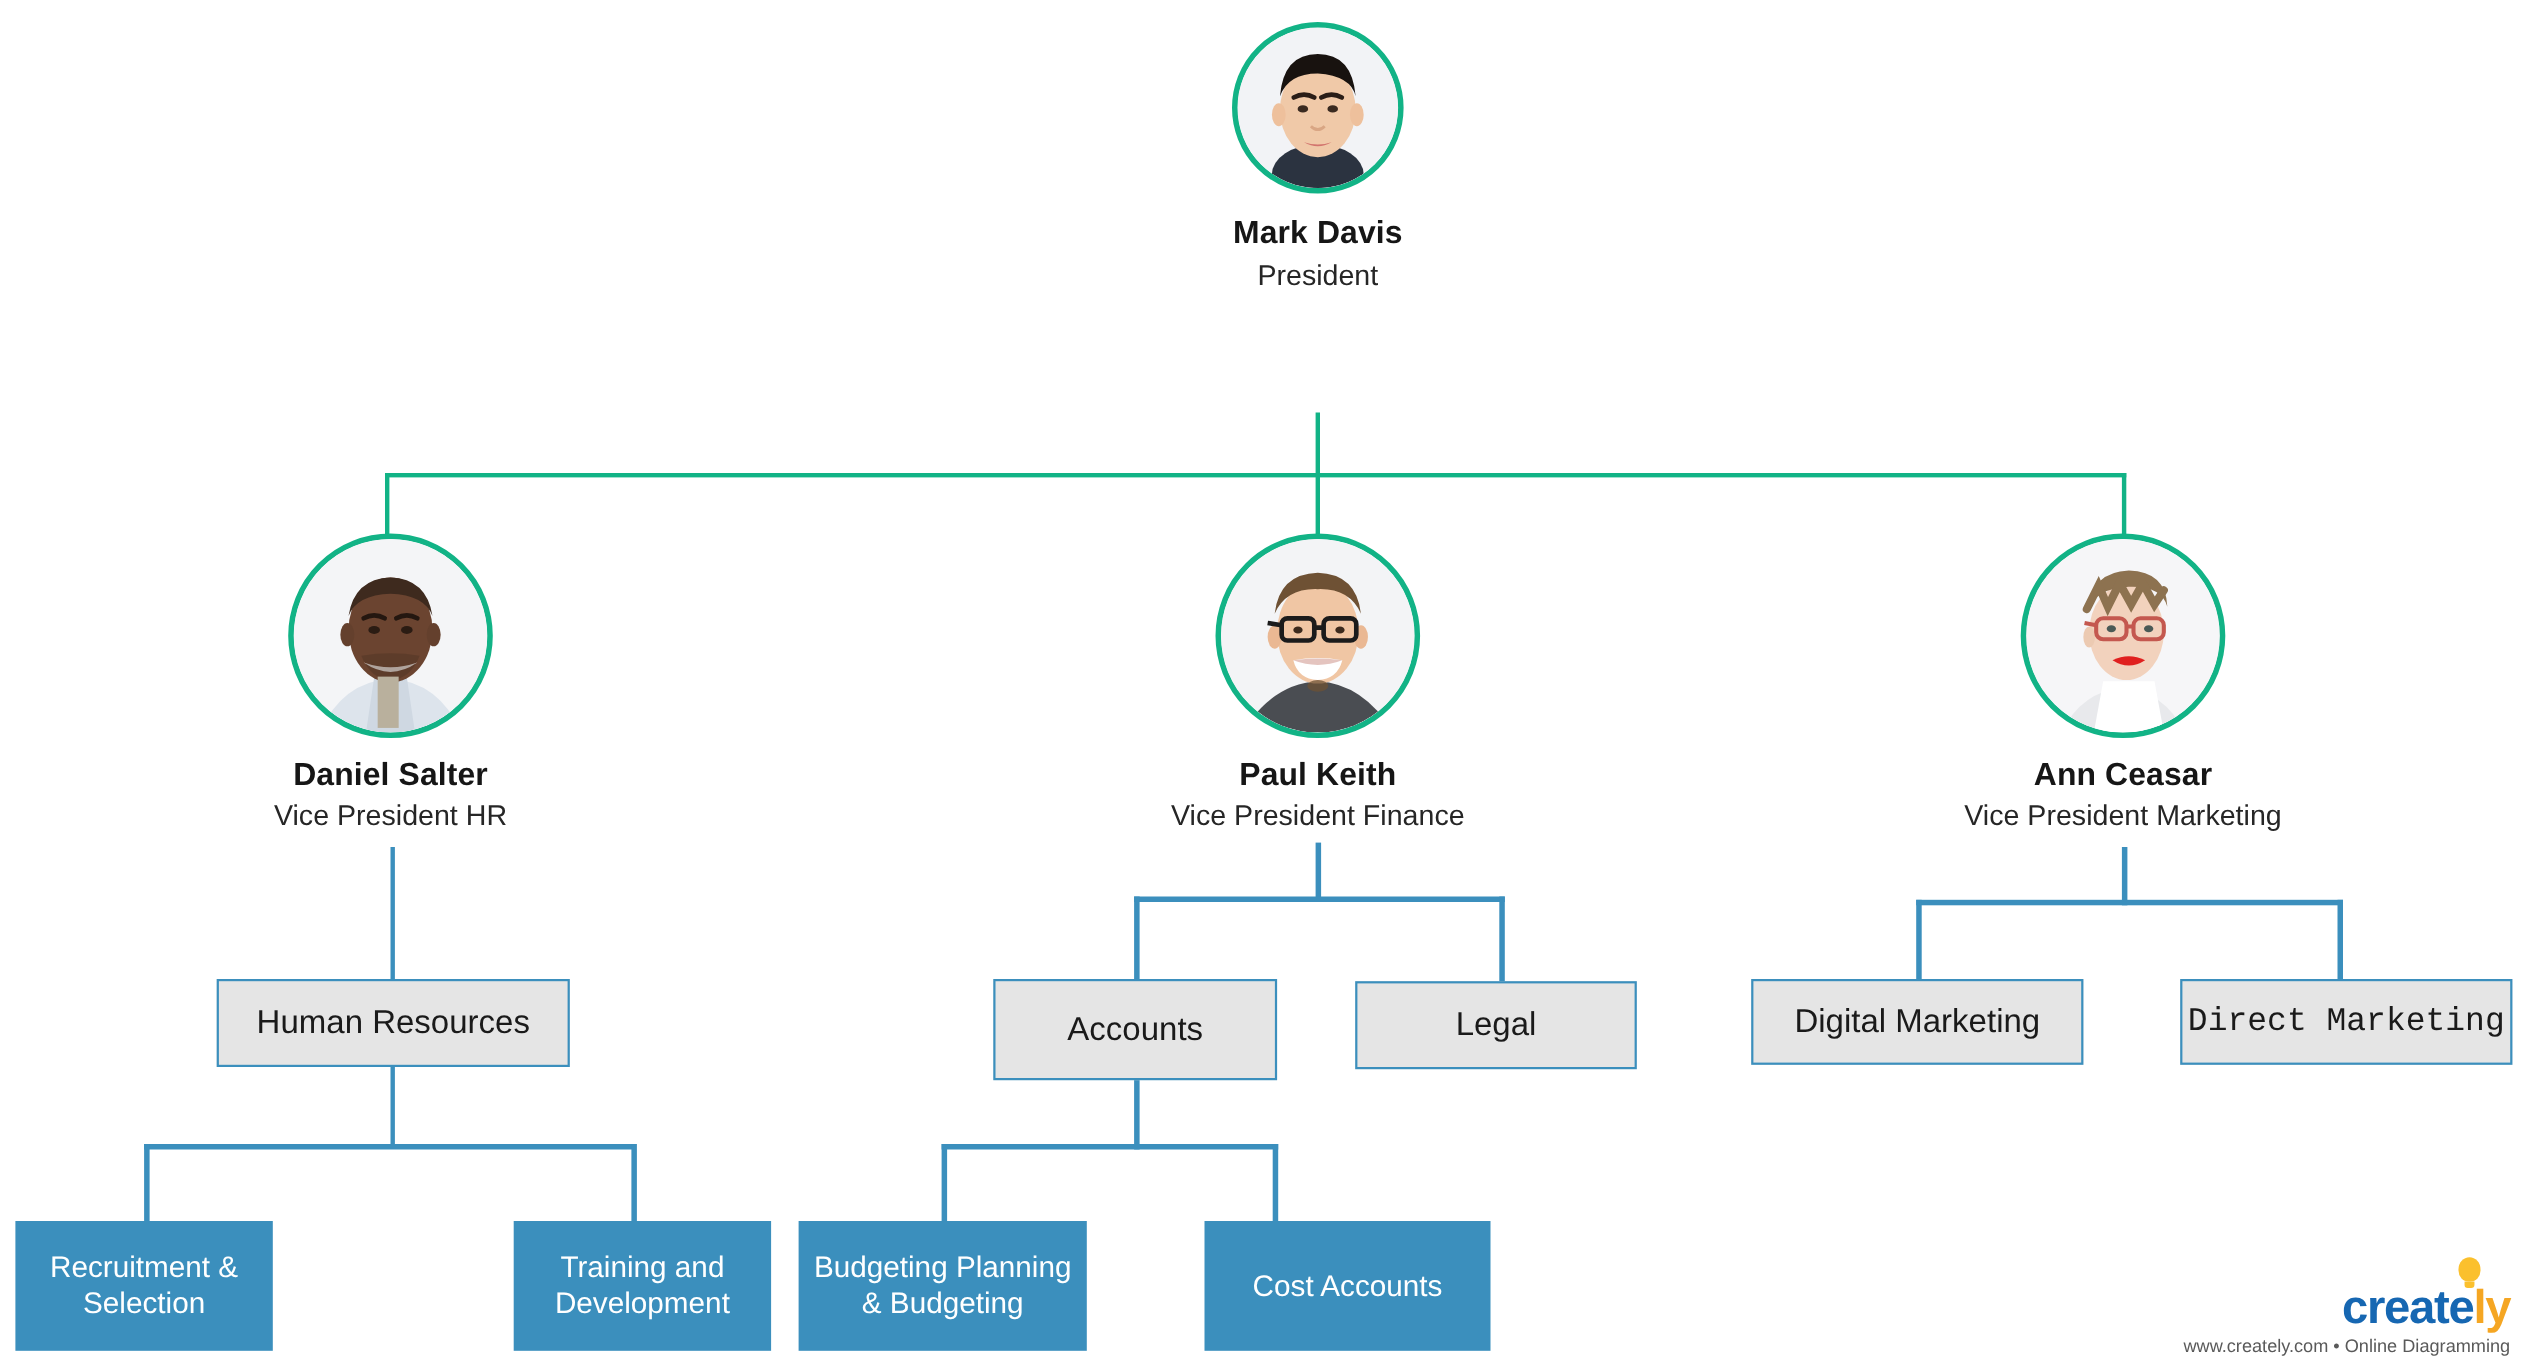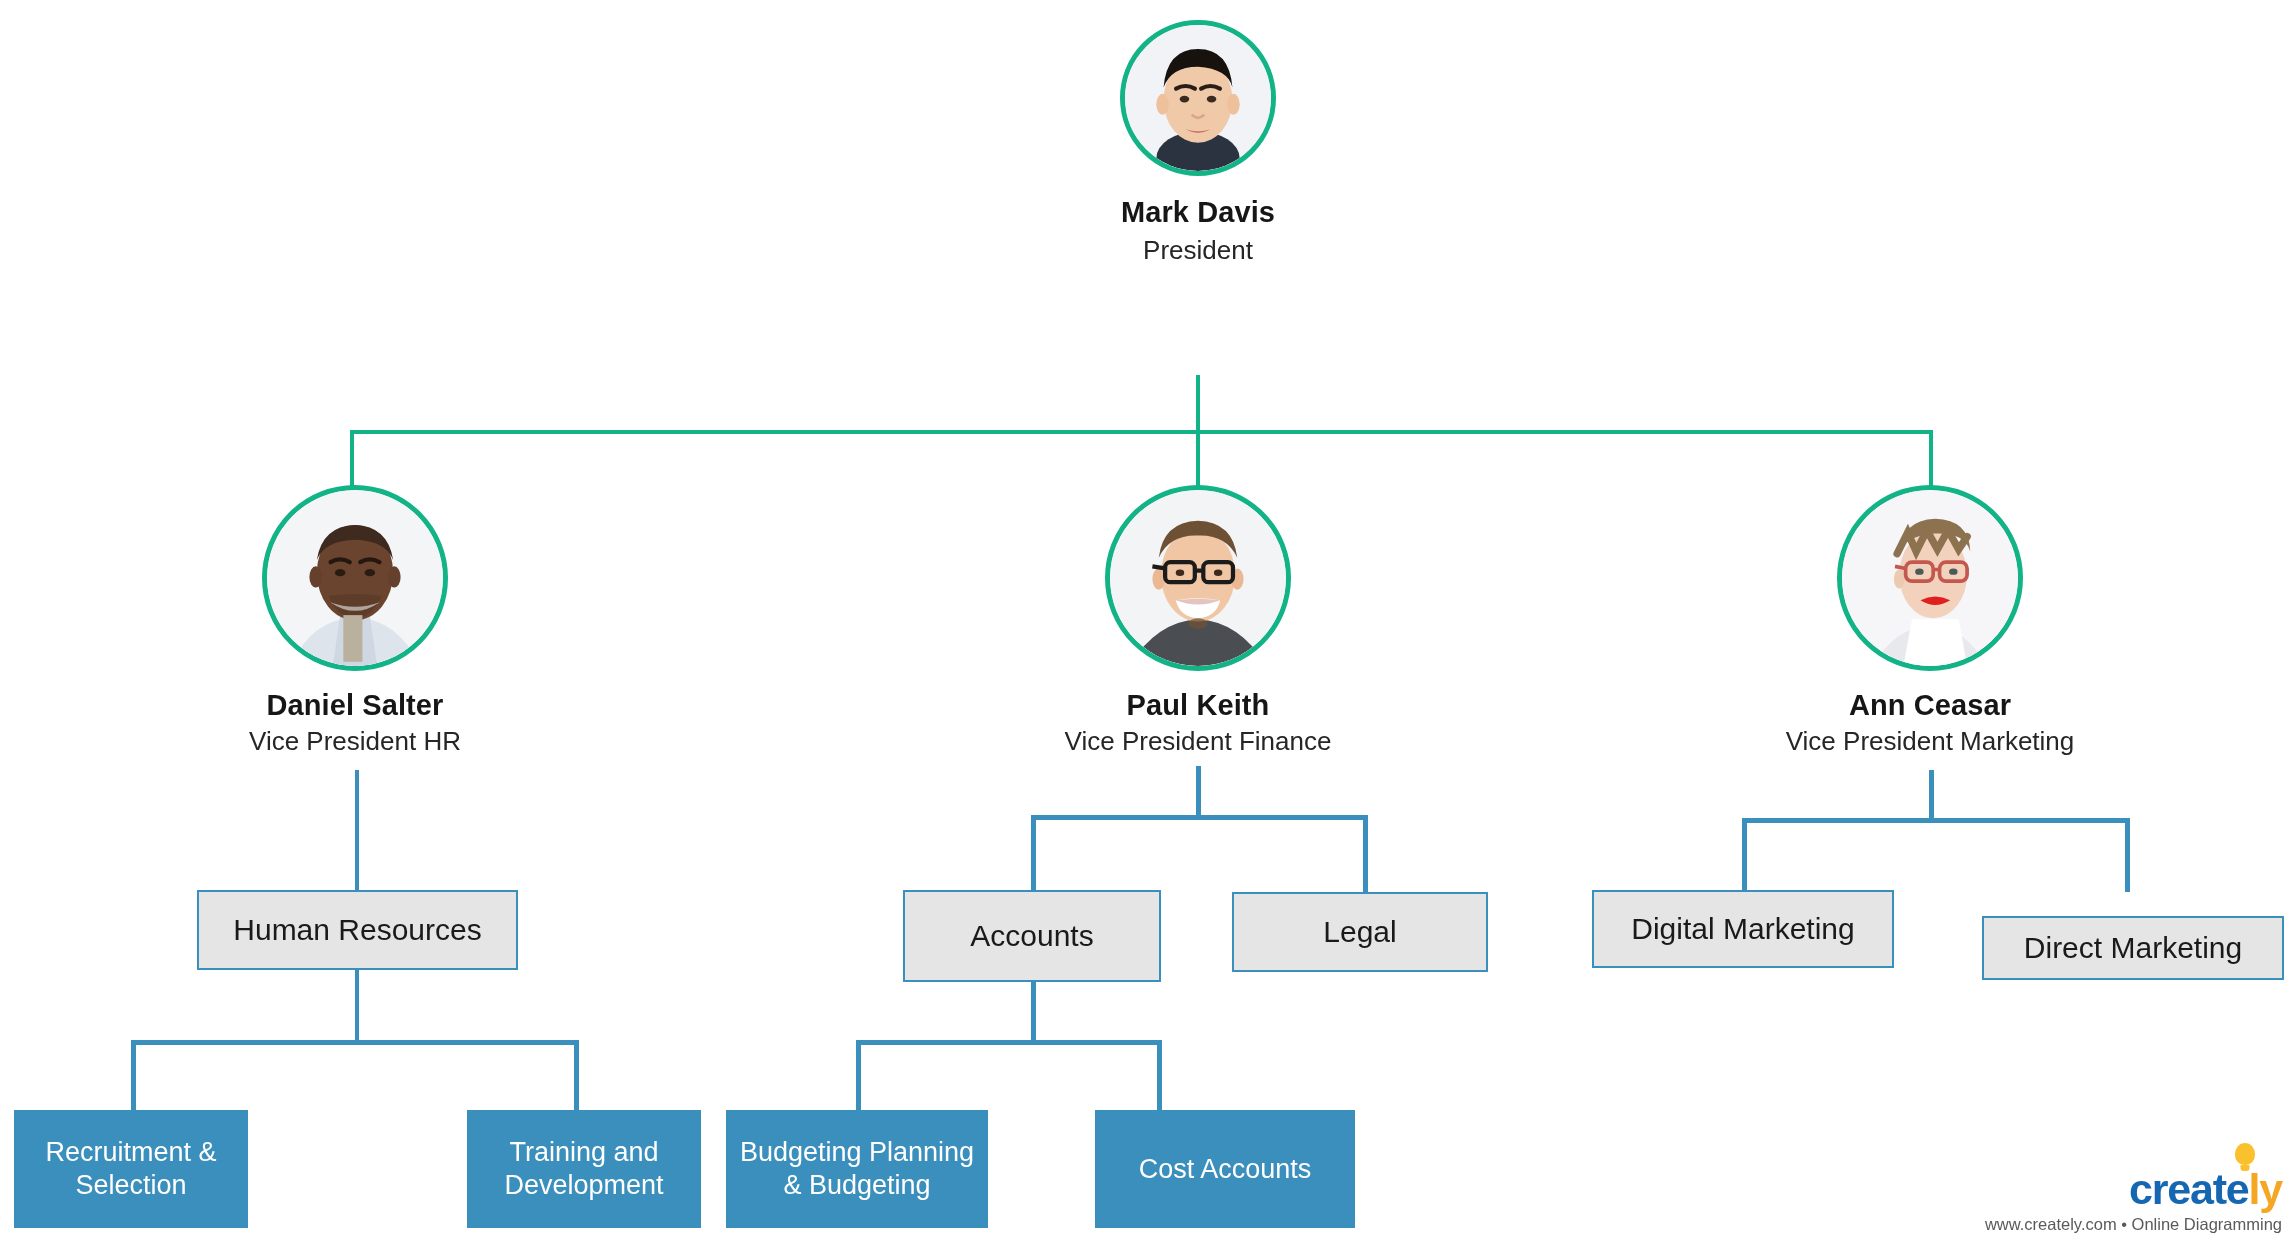--- a/index.html
+++ b/index.html
@@ -284,21 +284,21 @@
   </div>
 
   <div class="box outline" style="left:1232px; top:892px; width:256px; height:80px;text-align:right;">
     <span>Legal</span>
   </div>
 
   <div class="box outline" style="left:1592px; top:890px; width:302px; height:78px;">
     <span>Digital Marketing</span>
   </div>
 
-  <div class="box outline" style="left:1982px; top:916px; width:302px; height:64px;">
+  <div class="box outline" style="left:1982px; top:890px; width:302px; height:78px;font-family:Liberation Mono, monospace;">
     <span>Direct Marketing</span>
   </div>
 
   <div class="box filled" style="left:14px; top:1110px; width:234px; height:118px; flex-direction:column;">
     <span>Recruitment &amp;</span>
     <span>Selection</span>
   </div>
 
   <div class="box filled" style="left:467px; top:1110px; width:234px; height:118px; flex-direction:column;">
     <span>Training and</span>

